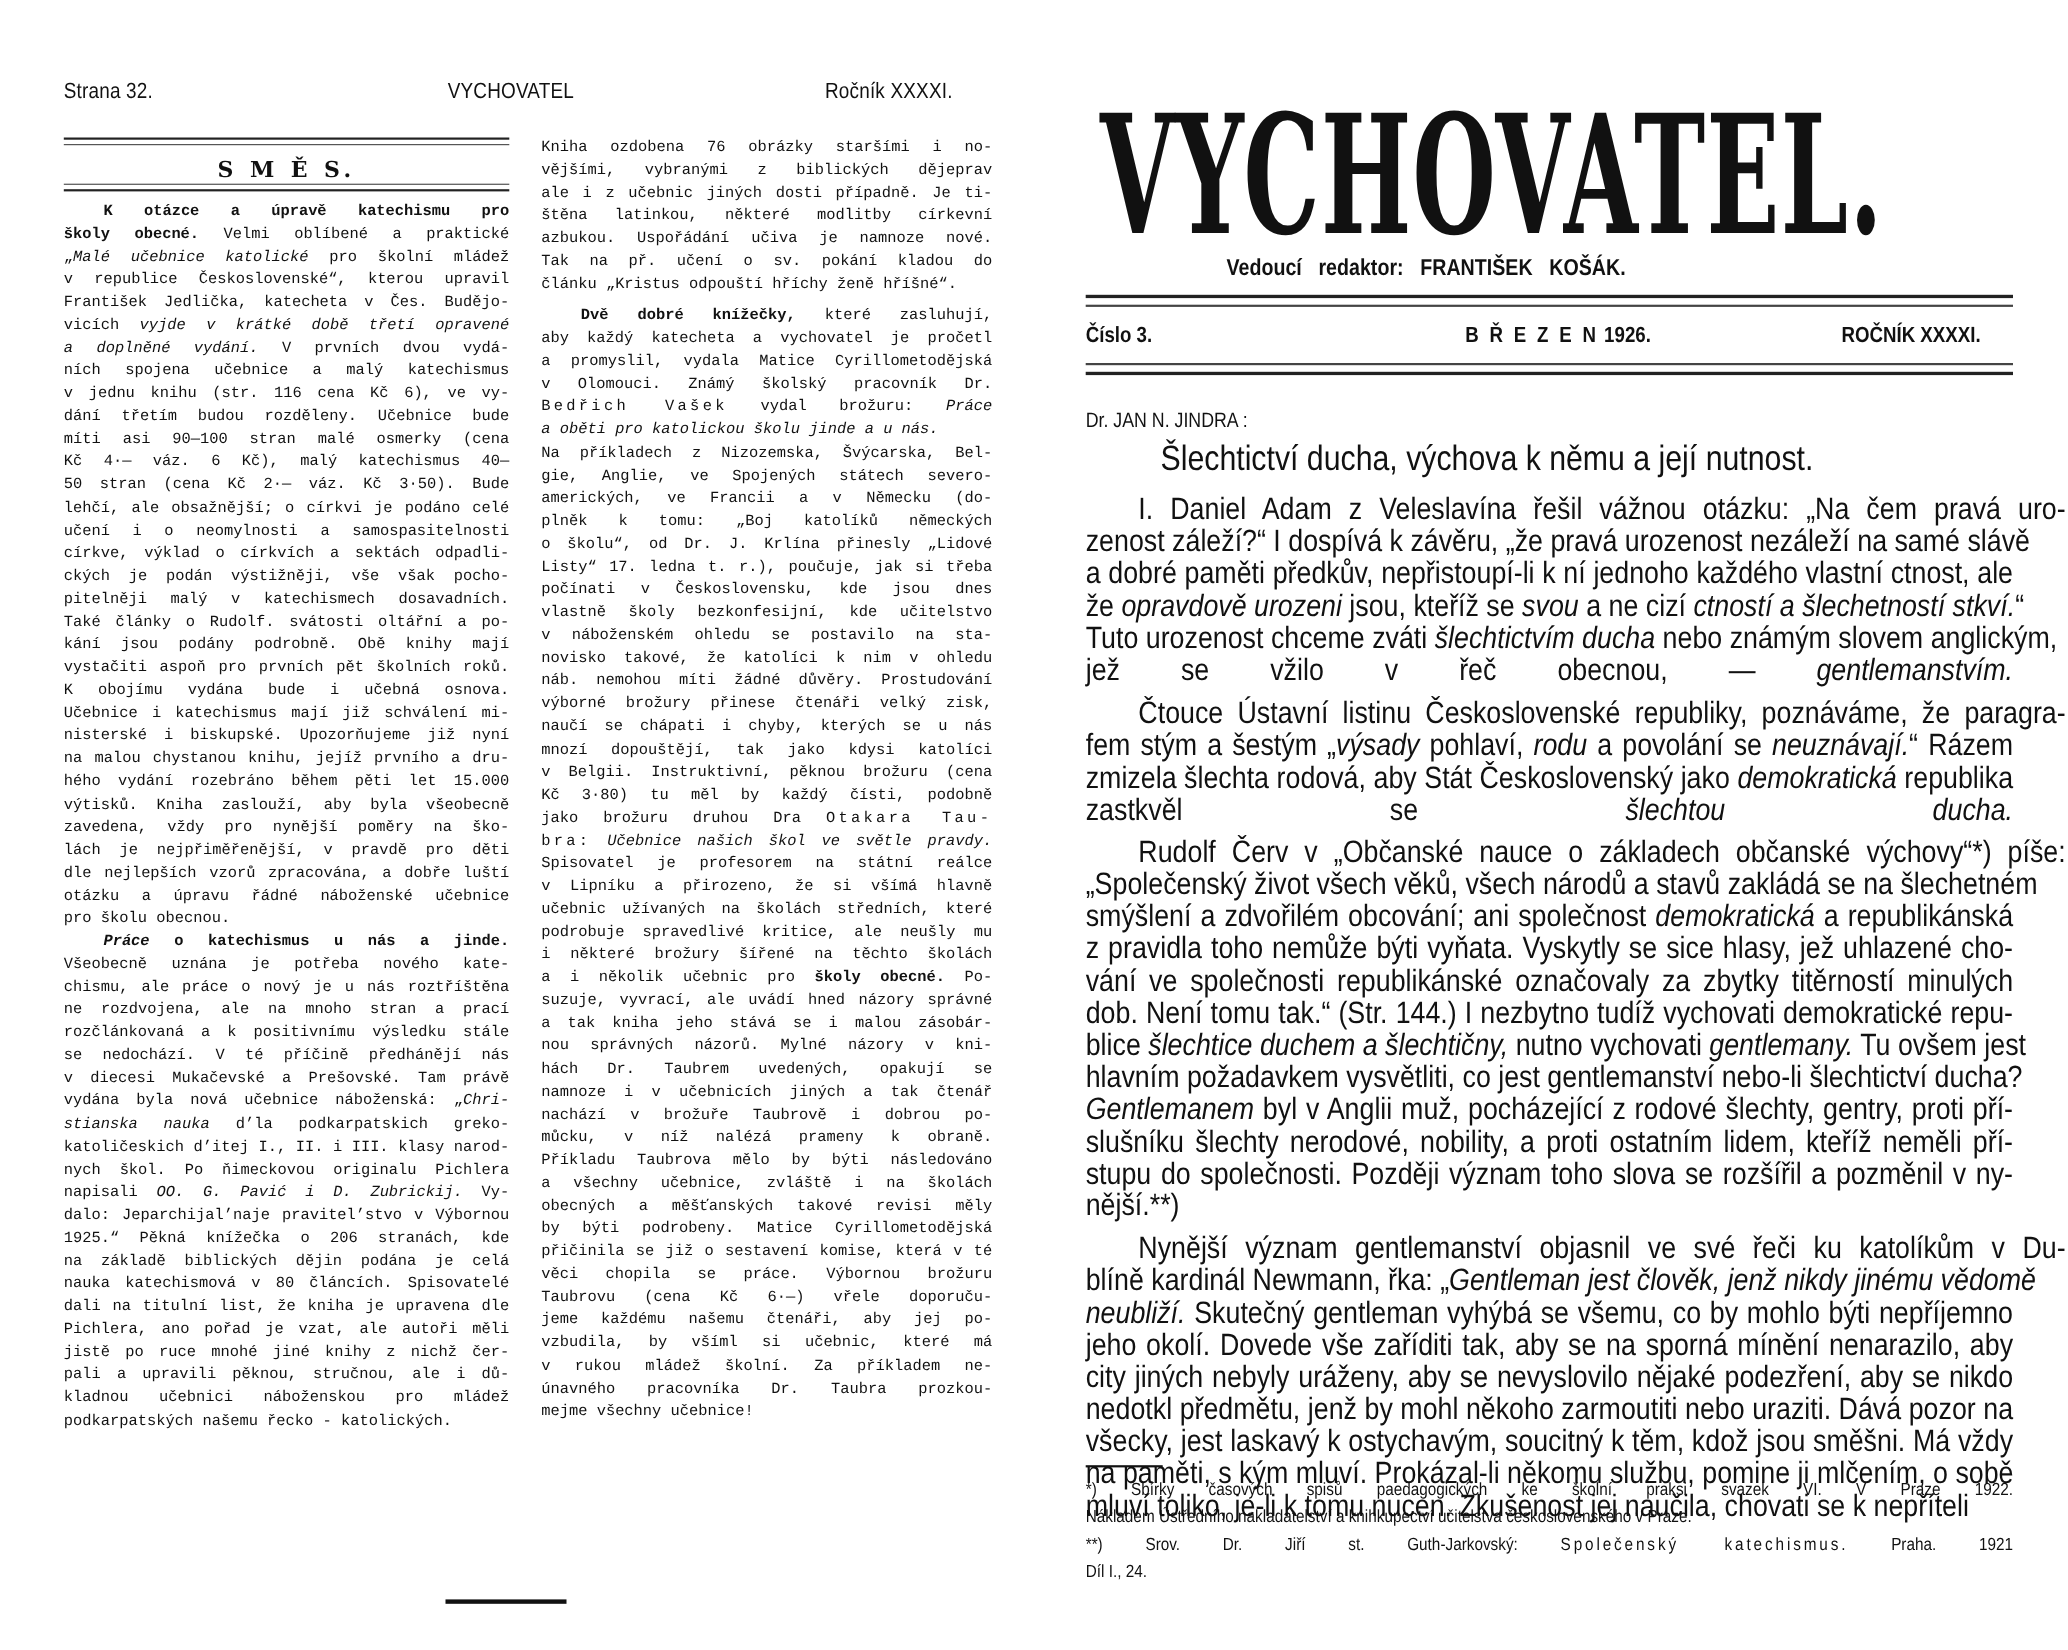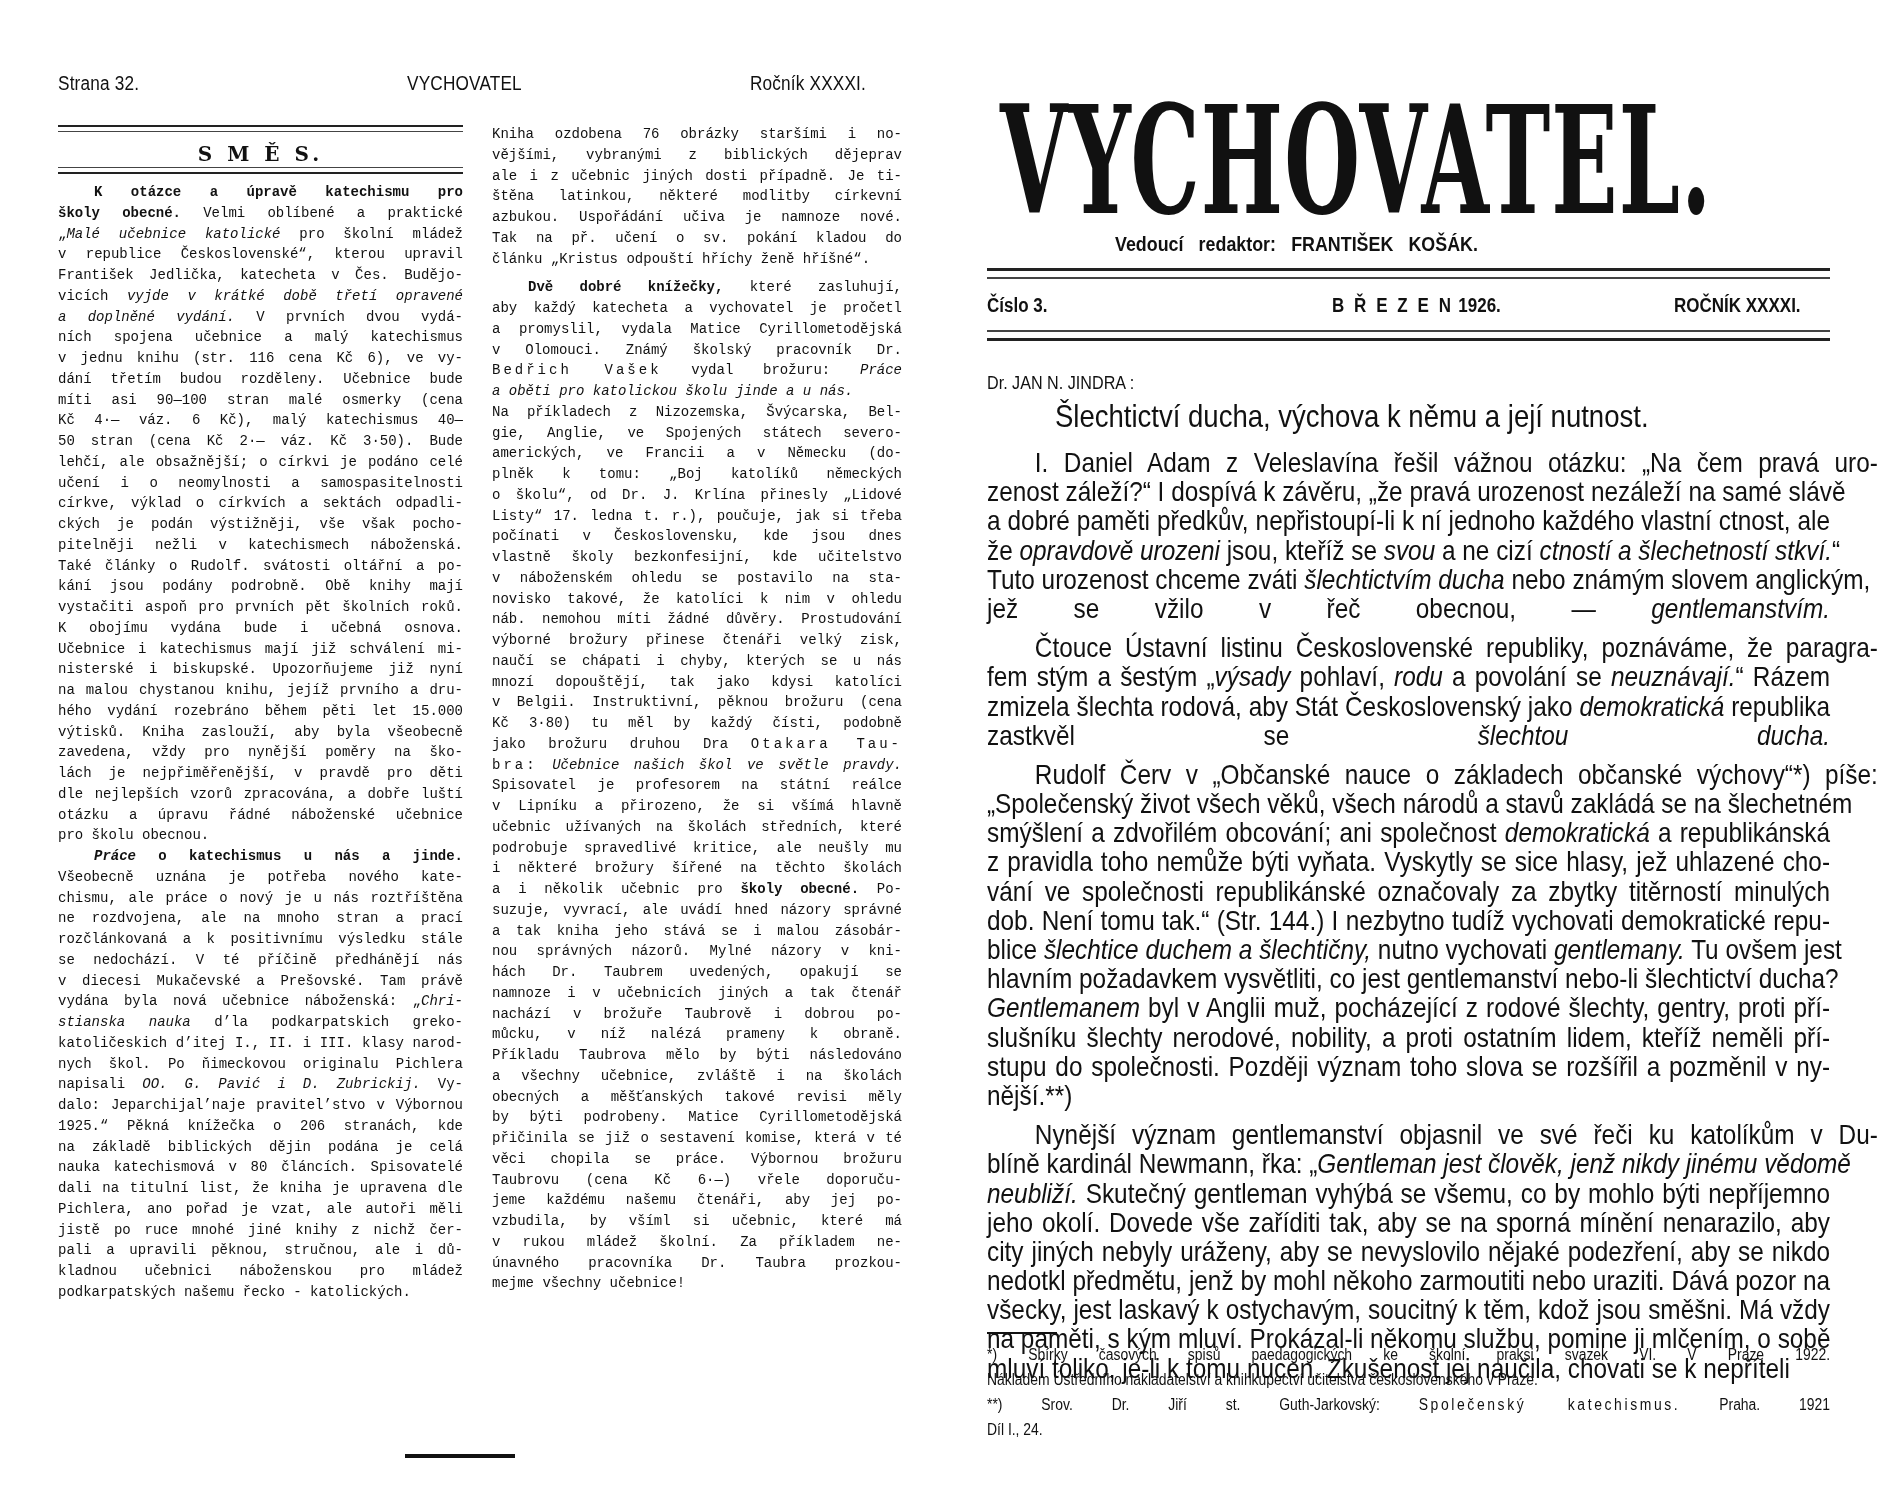--- a/index.html
+++ b/index.html
@@ -53,21 +53,21 @@
     <span class="line">ních spojena učebnice a malý katechismus</span>
     <span class="line">v jednu knihu (str. 116 cena Kč 6), ve vy-</span>
     <span class="line">dání třetím budou rozděleny. Učebnice bude</span>
     <span class="line">míti asi 90—100 stran malé osmerky (cena</span>
     <span class="line">Kč 4·— váz. 6 Kč), malý katechismus 40—</span>
     <span class="line">50 stran (cena Kč 2·— váz. Kč 3·50). Bude</span>
     <span class="line">lehčí, ale obsažnější; o církvi je podáno celé</span>
     <span class="line">učení i o neomylnosti a samospasitelnosti</span>
     <span class="line">církve, výklad o církvích a sektách odpadli-</span>
     <span class="line">ckých je podán výstižněji, vše však pocho-</span>
-    <span class="line">pitelněji nežli v katechismech náboženská.</span>
+    <span class="line">pitelněji malý v katechismech dosavadních.</span>
     <span class="line">Také články o Rudolf. svátosti oltářní a po-</span>
     <span class="line">kání jsou podány podrobně. Obě knihy mají</span>
     <span class="line">vystačiti aspoň pro prvních pět školních roků.</span>
     <span class="line">K obojímu vydána bude i učebná osnova.</span>
     <span class="line">Učebnice i katechismus mají již schválení mi-</span>
     <span class="line">nisterské i biskupské. Upozorňujeme již nyní</span>
     <span class="line">na malou chystanou knihu, jejíž prvního a dru-</span>
     <span class="line">hého vydání rozebráno během pěti let 15.000</span>
     <span class="line">výtisků. Kniha zaslouží, aby byla všeobecně</span>
     <span class="line">zavedena, vždy pro nynější poměry na ško-</span>

